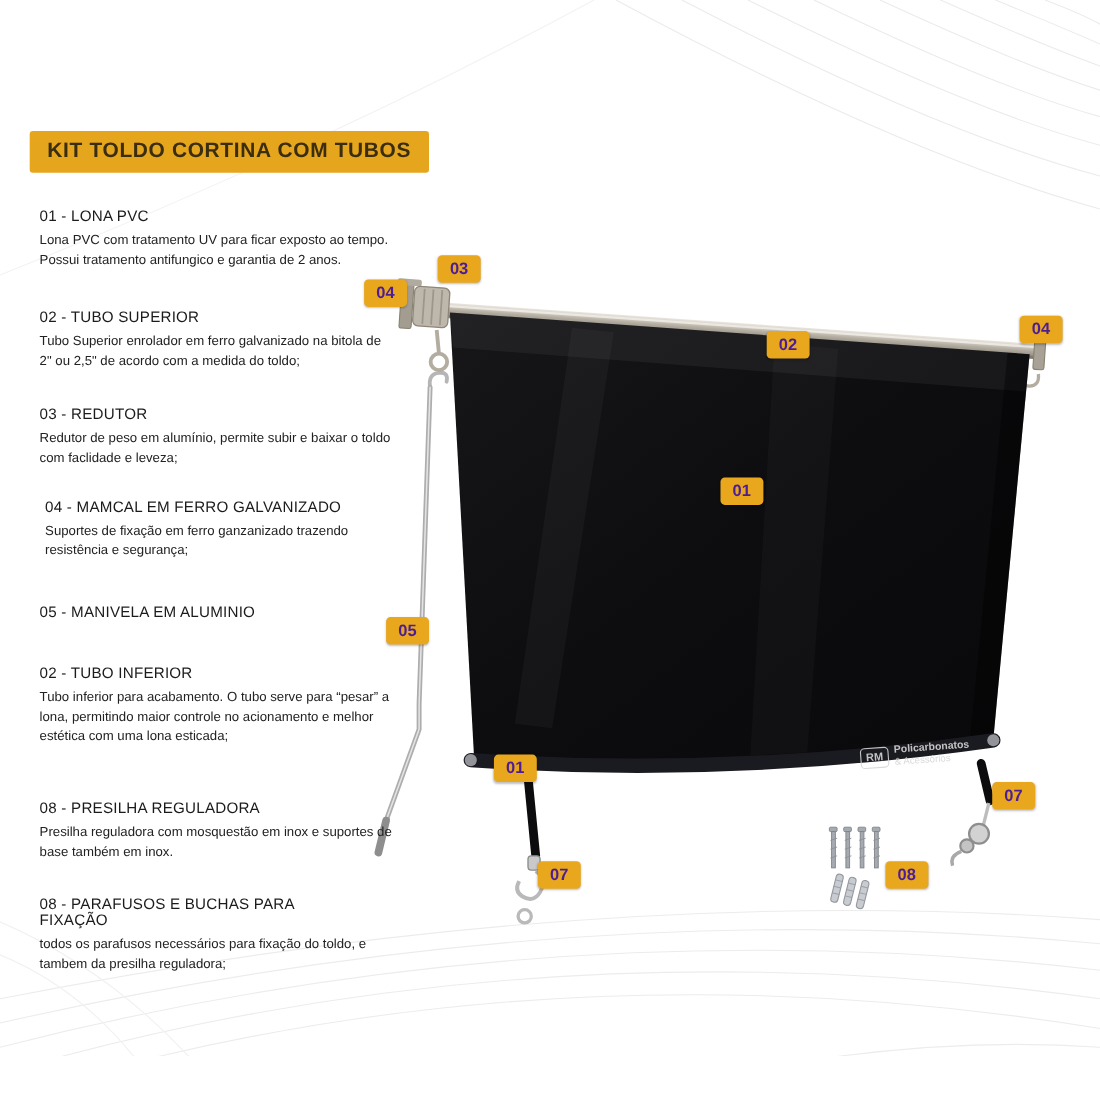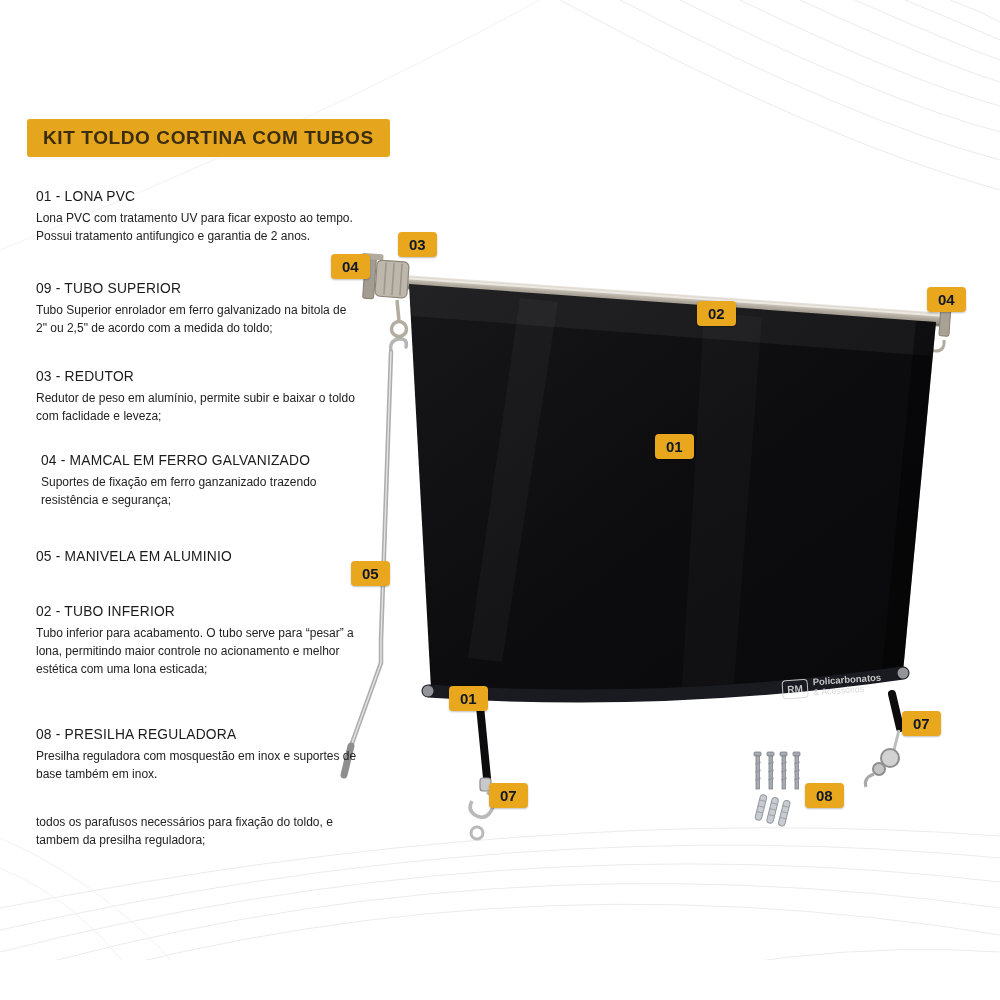--- a/index.html
+++ b/index.html
@@ -19,21 +19,21 @@
   .part{position:absolute;left:36px;width:324px;}
   .part h3{
     margin:0 0 6px 0;font-size:13.8px;font-weight:400;color:#1b1b1b;
     letter-spacing:.2px;
   }
   .part p{margin:0;font-size:12px;line-height:1.48;color:#222;}
   .part.indent{padding-left:5px;}
   .part.narrow-head h3{max-width:235px;}
 
   .callout{
-    position:absolute;background:#E9A71D;color:#0f172a;
+    position:absolute;background:#E9A71D;color:#4c1d95;
     font-size:15px;font-weight:700;padding:4px 11px;border-radius:4px;
     box-shadow:0 1px 2px rgba(0,0,0,.25);
   }
 
   .watermark{
     position:absolute;left:782px;top:676px;display:flex;align-items:center;gap:5px;
     transform:rotate(-4deg);color:#d6d6d6;opacity:.9;
   }
   .wm-box{
     width:24px;height:17px;border:1.6px solid #d6d6d6;border-radius:4px;
@@ -194,21 +194,21 @@
     </g>
   </svg>
 
   <div class="title-banner">KIT TOLDO CORTINA COM TUBOS</div>
 
   <div class="part" style="top:189px">
     <h3>01 - LONA PVC</h3>
     <p>Lona PVC com tratamento UV para ficar exposto ao tempo. Possui tratamento antifungico e garantia de 2 anos.</p>
   </div>
   <div class="part" style="top:281px">
-    <h3>09 - TUBO SUPERIOR</h3>
+    <h3>02 - TUBO SUPERIOR</h3>
     <p>Tubo Superior enrolador em ferro galvanizado na bitola de 2" ou 2,5" de acordo com a medida do toldo;</p>
   </div>
   <div class="part" style="top:369px">
     <h3>03 - REDUTOR</h3>
     <p>Redutor de peso em alumínio, permite subir e baixar o toldo com faclidade e leveza;</p>
   </div>
   <div class="part indent" style="top:453px">
     <h3>04 - MAMCAL  EM FERRO GALVANIZADO</h3>
     <p>Suportes de fixação em ferro ganzanizado trazendo resistência e segurança;</p>
   </div>
@@ -217,20 +217,21 @@
   </div>
   <div class="part" style="top:604px">
     <h3>02 - TUBO INFERIOR</h3>
     <p>Tubo inferior para acabamento. O tubo serve para “pesar” a lona, permitindo maior controle no acionamento e melhor estética com uma lona esticada;</p>
   </div>
   <div class="part" style="top:727px">
     <h3>08 - PRESILHA REGULADORA</h3>
     <p>Presilha reguladora com mosquestão em inox e suportes de base também em inox.</p>
   </div>
   <div class="part narrow-head" style="top:814px">
+    <h3>08 - PARAFUSOS E BUCHAS PARA FIXAÇÃO</h3>
     <p>todos os parafusos necessários para fixação do toldo, e tambem da presilha reguladora;</p>
   </div>
 
   <div class="callout" style="left:398px;top:232px">03</div>
   <div class="callout" style="left:331px;top:254px">04</div>
   <div class="callout" style="left:697px;top:301px">02</div>
   <div class="callout" style="left:927px;top:287px">04</div>
   <div class="callout" style="left:655px;top:434px">01</div>
   <div class="callout" style="left:351px;top:561px">05</div>
   <div class="callout" style="left:449px;top:686px">01</div>

